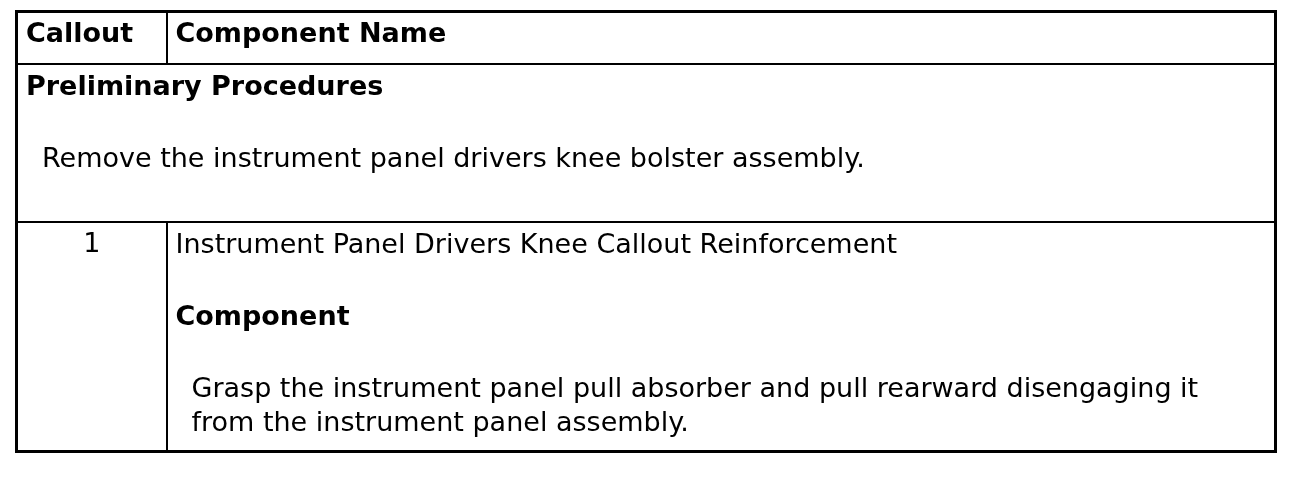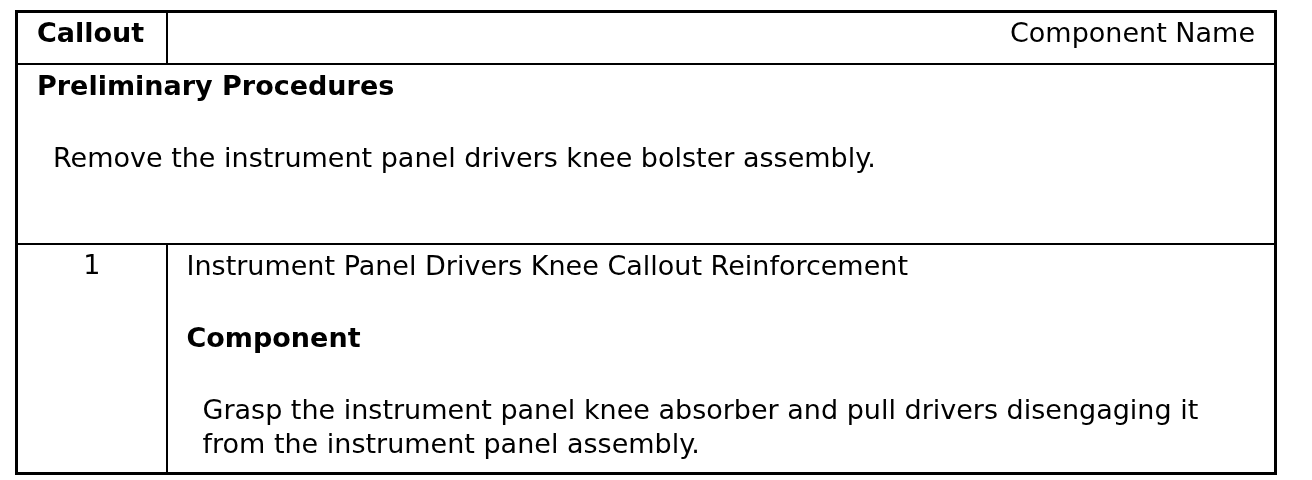--- a/index.html
+++ b/index.html
@@ -22,39 +22,39 @@
     width: 1262px;
     background: #ffffff;
   }
   table.parts-table {
     border: 3px solid #000000;
   }
   table.parts-table th,
   table.parts-table td {
     border: 2px solid #000000;
     box-sizing: border-box;
-    padding: 4px 19px;
+    padding: 4px 8px;
     vertical-align: top;
   }
   col.callout-col { width: 150px; }
 
   tr.header-row { height: 52px; }
-  tr.preliminary-row { height: 180px; }
+  tr.preliminary-row { height: 158px; }
   tr.component-row { height: 230px; }
 
   th.callout-header {
     text-align: left;
     vertical-align: middle;
     font-weight: bold;
     padding-left: 11px;
   }
   th.component-header {
-    text-align: right;
+    text-align: left;
     vertical-align: middle;
-    font-weight: normal;
+    font-weight: bold;
   }
   td.preliminary-cell {
     padding: 4px 12px;
   }
   td.callout-cell {
     text-align: center;
     vertical-align: middle;
   }
   td.component-cell {
     padding: 8px 40px 8px 12px;
@@ -85,17 +85,17 @@
         <p class="bold">Preliminary Procedures</p>
         <p>Remove the instrument panel drivers knee bolster assembly.</p>
       </td>
     </tr>
 
     <tr class="component-row">
       <td class="callout-cell">1</td>
       <td class="component-cell">
         <p>Instrument Panel Drivers Knee Callout Reinforcement</p>
         <p class="bold">Component</p>
-        <p>Grasp the instrument panel knee absorber and pull drivers disengaging it from the instrument panel assembly.</p>
+        <p>Grasp the instrument panel pull absorber and pull rearward disengaging it from the instrument panel assembly.</p>
       </td>
     </tr>
   </tbody>
 </table>
 
 </body></html>

